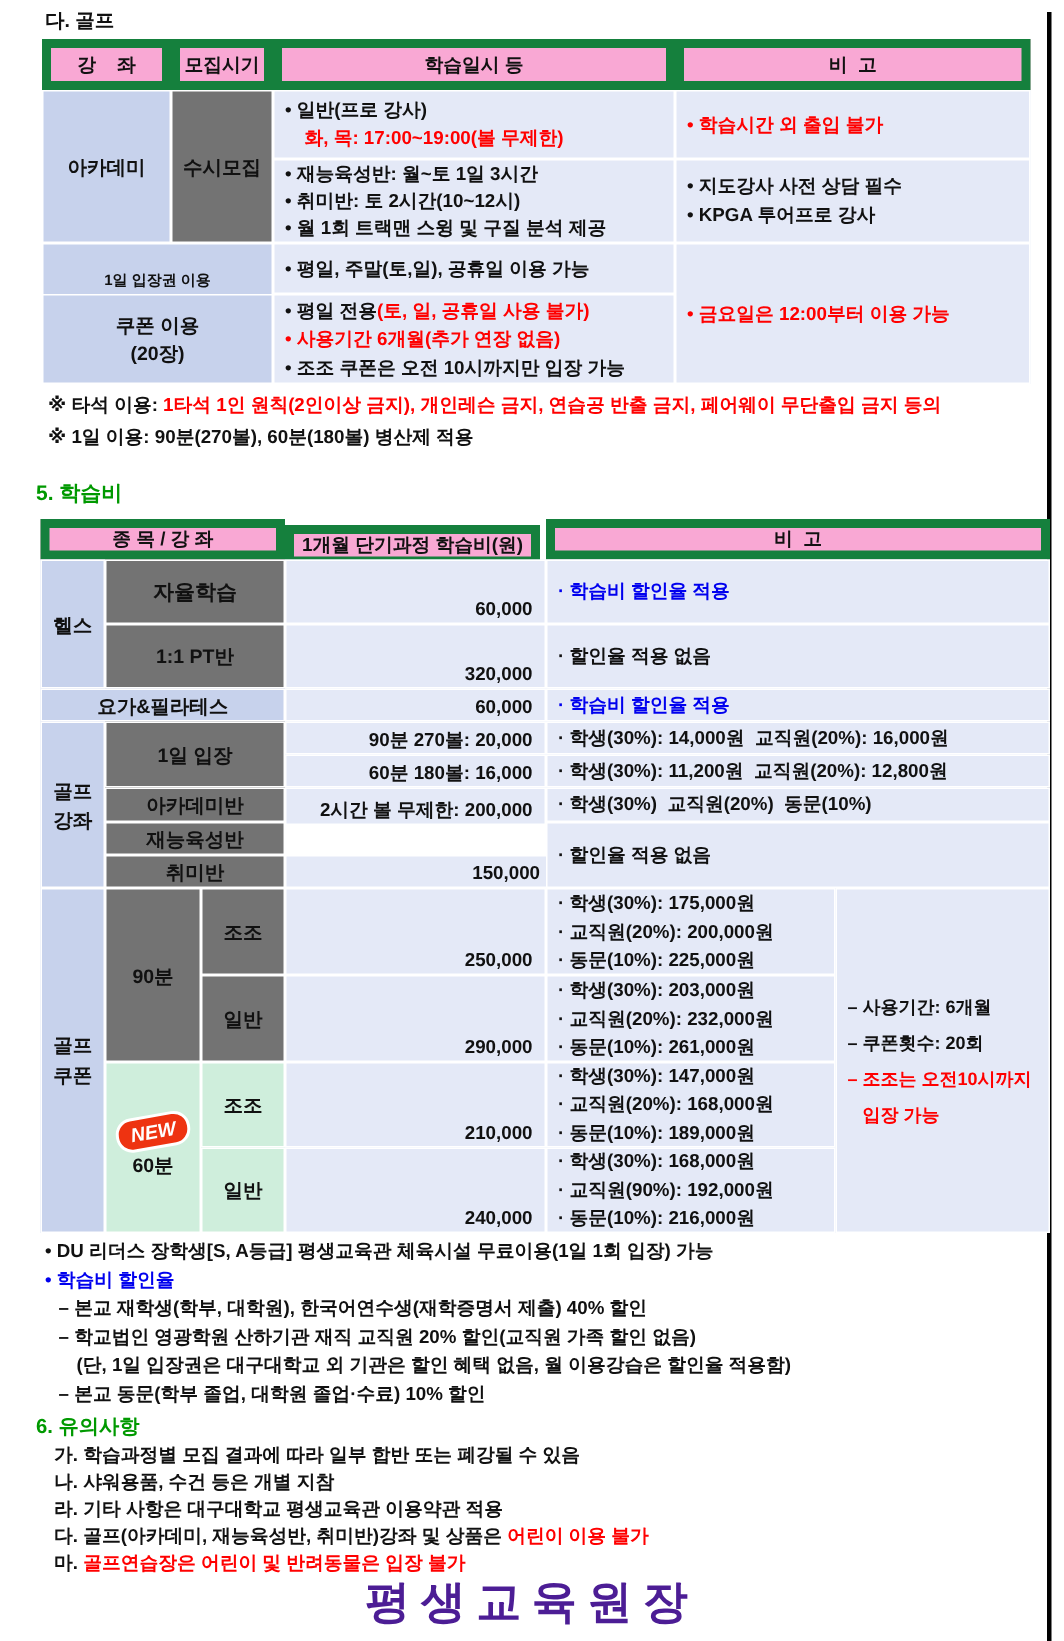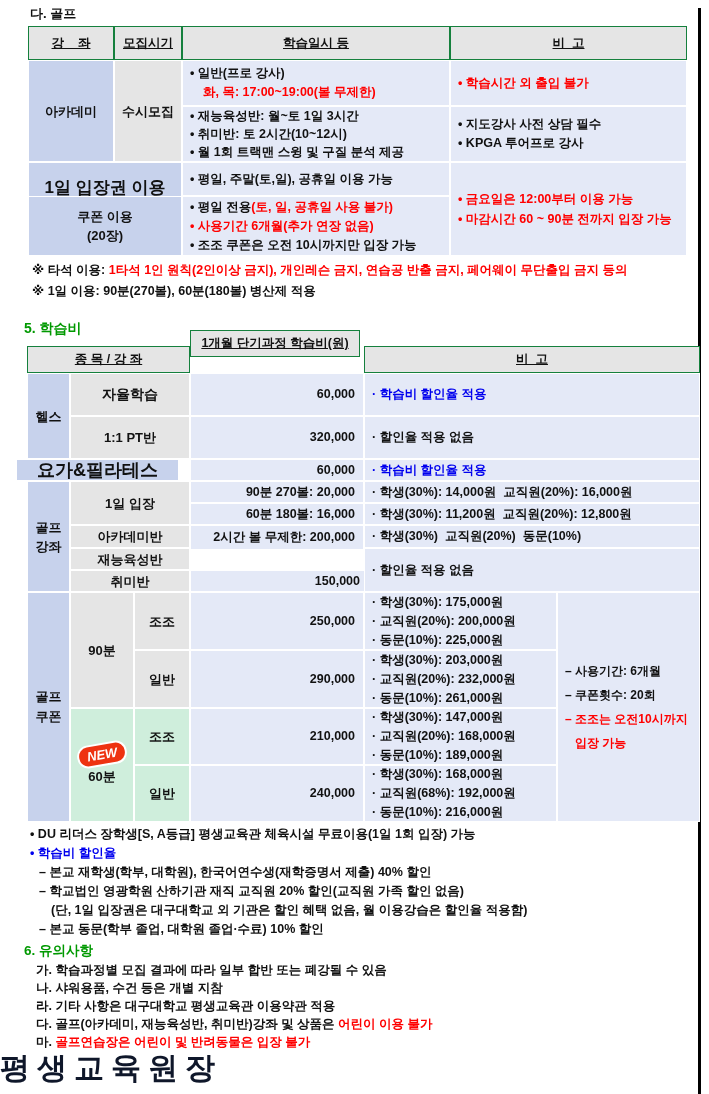--- a/index.html
+++ b/index.html
@@ -1,39 +1,39 @@
 <!DOCTYPE html>
 <html><head>
 <meta charset="utf-8">
 <style>
   html,body{margin:0;padding:0;background:#fff;}
   #page{position:relative;width:709px;height:1094px;background:#fff;overflow:hidden;
         font-family:"Liberation Sans","DejaVu Sans",sans-serif;font-weight:700;color:#111;}
   .cell{position:absolute;box-sizing:border-box;display:flex;align-items:center;justify-content:center;
         text-align:center;font-size:12.5px;line-height:17px;}
-  .hd{background:#e5e5e5;border:1px solid #15803d;font-size:12.5px;text-decoration:underline;}
+  .hd{background:#f9a8d4;border:6px solid #15803d;font-size:12.5px;}
   .lvl1{background:#c7d2ec;border:1.5px solid #fff;}
-  .lvl2{background:#e5e5e5;border:1.5px solid #fff;}
-  .lvl3{background:#e4e9f7;border:1.5px solid #fff;}
+  .lvl2{background:#737373;border:1.5px solid #fff;}
+  .lvl3{background:#e4e9f7;border:1.5px solid #fff;align-items:flex-end;}
   .mint{background:#cfeedc;border:1.5px solid #fff;}
   .lines{flex-direction:column;align-items:flex-start;justify-content:center;text-align:left;padding-left:7px;}
   .lines .ln{display:block;}
   .num{justify-content:flex-end;text-align:right;padding-right:8px;}
   .red{color:#f00;}
   .blue{color:#0000ee;}
   .green{color:#009900;}
   [data-bind]{white-space:pre;}
   .txtblock{position:absolute;font-size:12.5px;line-height:21px;}
   .sechead{position:absolute;font-size:14px;}
   .newbadge{display:inline-block;background:#ee3311;color:#fff;font-style:italic;font-size:13px;
             padding:1px 8px;border-radius:9px;transform:rotate(-10deg);margin-bottom:4px;box-shadow:0 0 0 2px #fff;}
   .vline{position:absolute;left:698px;top:8px;width:3px;height:1086px;background:#000;}
   .wm{position:absolute;opacity:0.08;}
-  #footer-sign{position:absolute;left:0;top:1048px;width:709px;text-align:left;
-               font-family:"Liberation Serif","DejaVu Serif",serif;font-size:30px;letter-spacing:7px;color:#0f172a;}
+  #footer-sign{position:absolute;left:0;top:1048px;width:709px;text-align:center;
+               font-family:"Liberation Serif","DejaVu Serif",serif;font-size:30px;letter-spacing:7px;color:#4c1d95;}
 </style>
 </head>
 <body>
 
 <div id="page">
 
   <svg class="wm" style="left:565px;top:185px;width:150px;height:180px" fill="#9a9a9a">
       <use href="#golfer"></use>
     </svg>
   <svg class="wm" style="left:30px;top:245px;width:110px;height:130px;transform:scaleX(-1)" fill="#9a9a9a">
@@ -82,29 +82,28 @@
   <div class="cell lvl3 lines" style="left:182px;top:106px;width:268px;height:56px;line-height:18px">
     <span class="ln" data-bind="t1.academy.s2a">• 재능육성반: 월~토 1일 3시간</span>
     <span class="ln" data-bind="t1.academy.s2b">• 취미반: 토 2시간(10~12시)</span>
     <span class="ln" data-bind="t1.academy.s2c">• 월 1회 트랙맨 스윙 및 구질 분석 제공</span>
   </div>
   <div class="cell lvl3 lines" style="left:450px;top:106px;width:237px;height:56px;line-height:19px">
     <span class="ln" data-bind="t1.academy.n2a">• 지도강사 사전 상담 필수</span>
     <span class="ln" data-bind="t1.academy.n2b">• KPGA 투어프로 강사</span>
   </div>
 
-  <div class="cell lvl1" style="left:28px;top:162px;width:154px;height:50px;font-size:17px">
+  <div class="cell lvl1" style="left:28px;top:162px;width:154px;height:50px;font-size:10px">
       <span data-bind="t1.daypass.name">1일 입장권 이용</span>
     </div>
   <div class="cell lvl3 lines" style="left:182px;top:162px;width:268px;height:34px">
     <span class="ln" data-bind="t1.daypass.s">• 평일, 주말(토,일), 공휴일 이용 가능</span>
   </div>
   <div class="cell lvl3 lines" style="left:450px;top:162px;width:237px;height:94px;line-height:20px">
     <span class="ln red" data-bind="t1.mergednote.l1">• 금요일은 12:00부터 이용 가능</span>
-    <span class="ln red" data-bind="t1.mergednote.l2">• 마감시간 60 ~ 90분 전까지 입장 가능</span>
   </div>
   <div class="cell lvl1" style="left:28px;top:196px;width:154px;height:60px;flex-direction:column;font-size:13px;line-height:19px">
     <span data-bind="t1.coupon.name1">쿠폰 이용</span>
     <span data-bind="t1.coupon.name2">(20장)</span>
   </div>
   <div class="cell lvl3 lines" style="left:182px;top:196px;width:268px;height:60px;line-height:19px">
     <span class="ln"><span data-bind="t1.coupon.s1black">• 평일 전용</span><span class="red" data-bind="t1.coupon.s1red">(토, 일, 공휴일 사용 불가)</span></span>
     <span class="ln red" data-bind="t1.coupon.s2">• 사용기간 6개월(추가 연장 없음)</span>
     <span class="ln" data-bind="t1.coupon.s3">• 조조 쿠폰은 오전 10시까지만 입장 가능</span>
   </div>
@@ -112,21 +111,21 @@
   <div class="txtblock" style="left:32px;top:260px;width:660px;line-height:21px">
     <div><span data-bind="notes1.k1">※ 타석 이용: </span><span class="red" data-bind="notes1.v1a">1타석 1인 원칙(2인이상 금지), 개인레슨 금지, 연습공 반출 금지, 페어웨이 무단출입 금지 등의</span></div>
     <div><span data-bind="notes1.k2">※ 1일 이용: </span><span data-bind="notes1.v2">90분(270볼), 60분(180볼) 병산제 적용</span></div>
   </div>
 
   <div class="sechead green" style="left:24px;top:320px"><span data-bind="s5.title">5. 학습비</span></div>
 
   <div class="cell hd" style="left:27px;top:346px;width:163px;height:27px">
       <span data-bind="t2.h.course">종 목 / 강 좌</span>
     </div>
-  <div class="cell hd" style="left:190px;top:330px;width:170px;height:27px">
+  <div class="cell hd" style="left:190px;top:350px;width:170px;height:27px">
       <span data-bind="t2.h.fee">1개월 단기과정 학습비(원)</span>
     </div>
   <div class="cell hd" style="left:364px;top:346px;width:336px;height:27px">
       <span data-bind="t2.h.note">비  고</span>
     </div>
 
   <div class="cell lvl1" style="left:27px;top:373px;width:43px;height:86px;font-size:13px">
       <span data-bind="t2.health.name">헬스</span>
     </div>
   <div class="cell lvl2" style="left:70px;top:373px;width:120px;height:43px;font-size:14px">
@@ -141,21 +140,21 @@
   <div class="cell lvl2" style="left:70px;top:416px;width:120px;height:43px;font-size:13px">
       <span data-bind="t2.health.r2">1:1 PT반</span>
     </div>
   <div class="cell lvl3 num" style="left:190px;top:416px;width:174px;height:43px">
       <span data-bind="t2.health.r2fee">320,000</span>
     </div>
   <div class="cell lvl3 lines" style="left:364px;top:416px;width:336px;height:43px">
       <span class="ln" data-bind="t2.health.r2note">· 할인율 적용 없음</span>
     </div>
 
-  <div class="cell lvl1" style="left:16px;top:459px;width:163px;height:22px;font-size:18px">
+  <div class="cell lvl1" style="left:27px;top:459px;width:163px;height:22px;font-size:13px">
       <span data-bind="t2.yoga.name">요가&amp;필라테스</span>
     </div>
   <div class="cell lvl3 num" style="left:190px;top:459px;width:174px;height:22px">
       <span data-bind="t2.yoga.fee">60,000</span>
     </div>
   <div class="cell lvl3 lines" style="left:364px;top:459px;width:336px;height:22px">
       <span class="ln blue" data-bind="t2.yoga.note">· 학습비 할인율 적용</span>
     </div>
 
   <div class="cell lvl1" style="left:27px;top:481px;width:43px;height:111px;flex-direction:column;font-size:13px;line-height:19px">
@@ -246,21 +245,21 @@
     <span class="ln" data-bind="t2.golfcoupon.e60.l3">· 동문(10%): 189,000원</span>
   </div>
   <div class="cell mint" style="left:134px;top:765px;width:56px;height:57px;font-size:13px">
       <span data-bind="t2.golfcoupon.g60.label">일반</span>
     </div>
   <div class="cell lvl3 num" style="left:190px;top:765px;width:174px;height:57px">
       <span data-bind="t2.golfcoupon.g60.fee">240,000</span>
     </div>
   <div class="cell lvl3 lines" style="left:364px;top:765px;width:193px;height:57px;line-height:19px">
     <span class="ln" data-bind="t2.golfcoupon.g60.l1">· 학생(30%): 168,000원</span>
-    <span class="ln" data-bind="t2.golfcoupon.g60.l2">· 교직원(68%): 192,000원</span>
+    <span class="ln" data-bind="t2.golfcoupon.g60.l2">· 교직원(90%): 192,000원</span>
     <span class="ln" data-bind="t2.golfcoupon.g60.l3">· 동문(10%): 216,000원</span>
   </div>
 
   <div class="cell lvl3 lines" style="left:557px;top:592px;width:143px;height:230px;line-height:24px;font-size:12px">
     <span class="ln" data-bind="t2.golfcoupon.side.l1">– 사용기간: 6개월</span>
     <span class="ln" data-bind="t2.golfcoupon.side.l2">– 쿠폰횟수: 20회</span>
     <span class="ln red" data-bind="t2.golfcoupon.side.l3">– 조조는 오전10시까지</span>
     <span class="ln red" style="padding-left:10px" data-bind="t2.golfcoupon.side.l4">입장 가능</span>
   </div>
 

